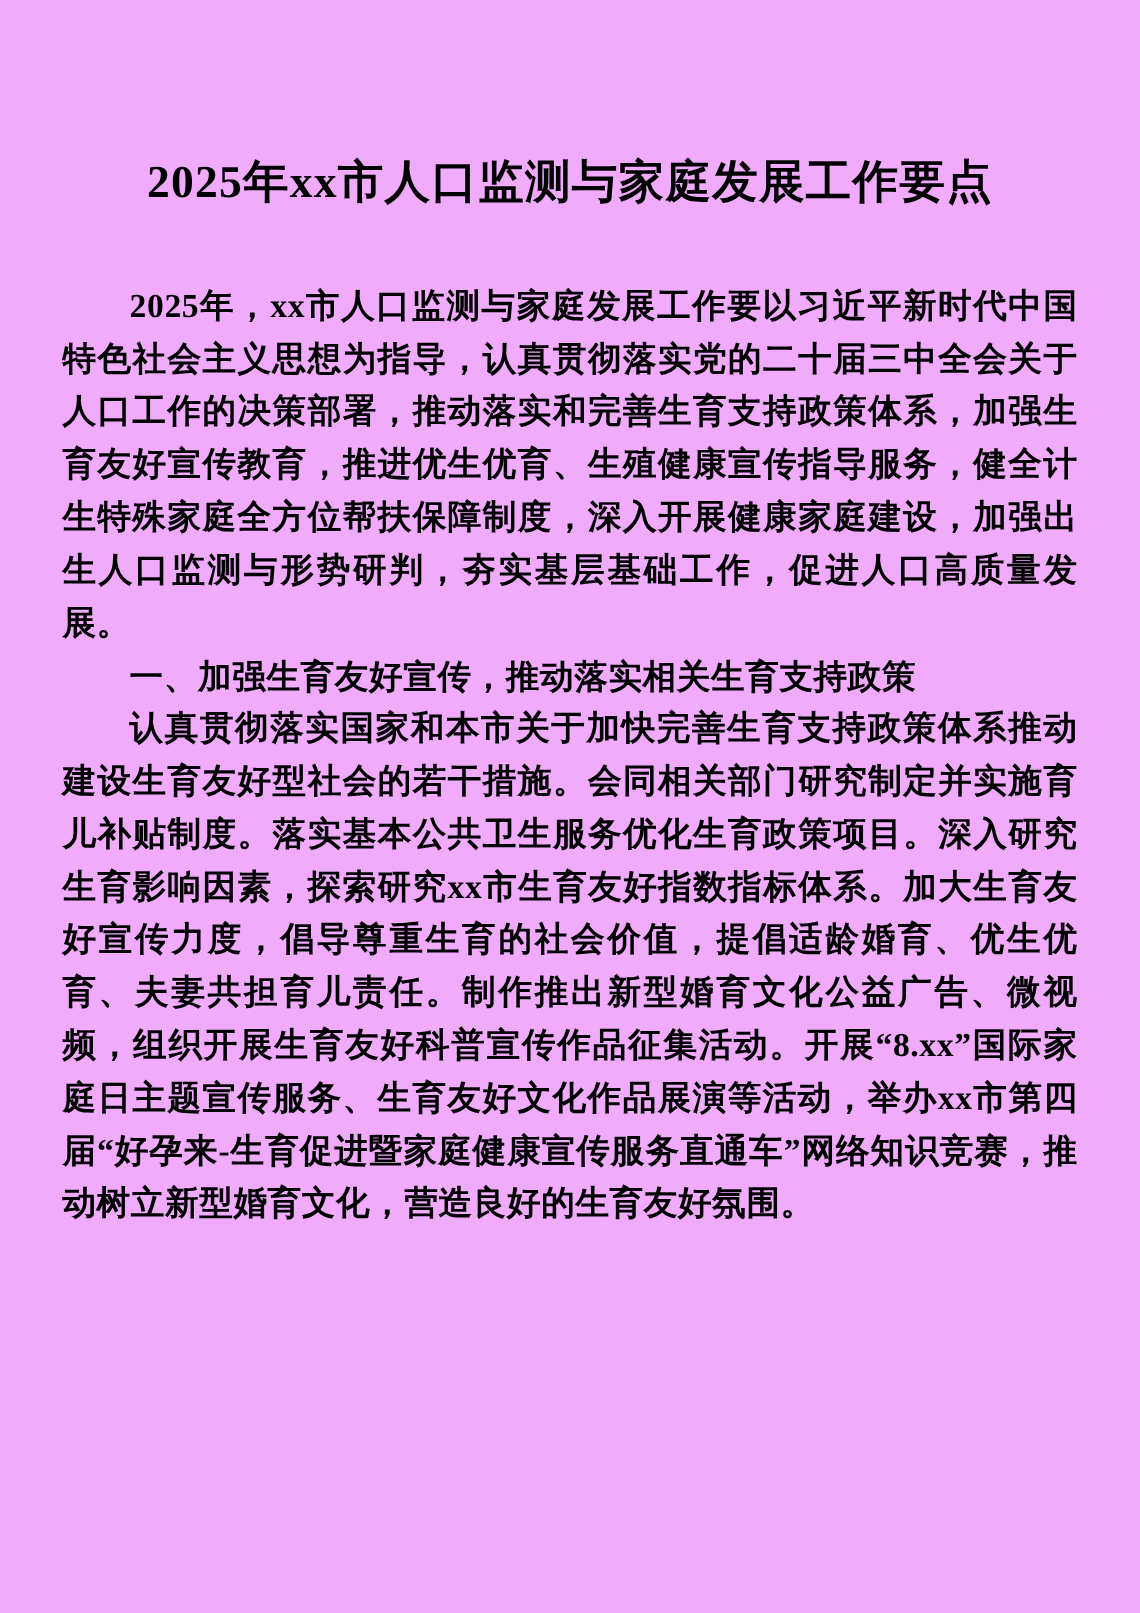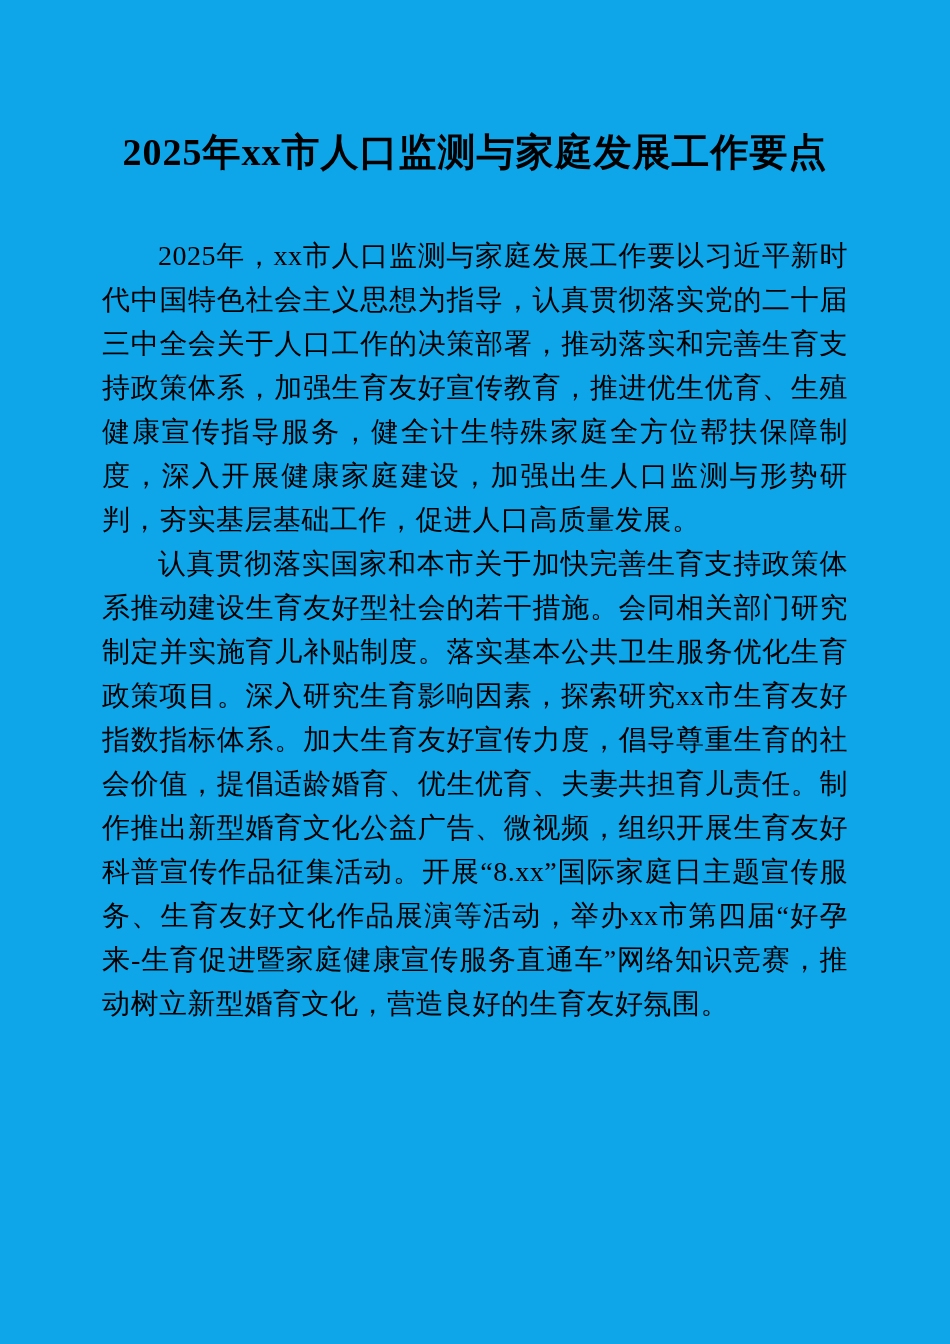--- a/index.html
+++ b/index.html
@@ -5,24 +5,24 @@
   html, body {
     margin: 0;
     padding: 0;
     background: #ffffff;
   }
   .page {
     position: relative;
     width: 950px;
     height: 1344px;
     margin: 0 auto;
-    background: #0ea5e9;
+    background: #f0abfc;
     color: #000000;
     box-sizing: border-box;
-    padding: 0 102px;
+    padding: 0 52px;
     overflow: hidden;
   }
   .doc-title {
     margin: 0 0 56px 0;
     padding-top: 126px;
     font-family: "Liberation Serif", "DejaVu Serif", serif;
     font-weight: bold;
     font-size: 38px;
     line-height: 52px;
     text-align: center;
@@ -35,33 +35,34 @@
     font-size: 28px;
     line-height: 44px;
     text-indent: 2em;
     text-align: justify;
     text-align-last: left;
     letter-spacing: 0.5px;
     word-break: break-all;
   }
   .body-para {
     font-family: "Liberation Serif", "DejaVu Serif", serif;
-    font-weight: normal;
+    font-weight: bold;
   }
   .section-heading {
     font-family: "Liberation Sans", "DejaVu Sans", sans-serif;
     font-weight: bold;
   }
 </style>
 </head>
 <body>
 
 <div class="page">
   <h1 class="doc-title">2025年xx市人口监测与家庭发展工作要点</h1>
 
   <div class="doc-body">
     <p class="body-para">2025年，xx市人口监测与家庭发展工作要以习近平新时代中国特色社会主义思想为指导，认真贯彻落实党的二十届三中全会关于人口工作的决策部署，推动落实和完善生育支持政策体系，加强生育友好宣传教育，推进优生优育、生殖健康宣传指导服务，健全计生特殊家庭全方位帮扶保障制度，深入开展健康家庭建设，加强出生人口监测与形势研判，夯实基层基础工作，促进人口高质量发展。</p>
 
+    <h2 class="section-heading">一、加强生育友好宣传，推动落实相关生育支持政策</h2>
 
     <p class="body-para">认真贯彻落实国家和本市关于加快完善生育支持政策体系推动建设生育友好型社会的若干措施。会同相关部门研究制定并实施育儿补贴制度。落实基本公共卫生服务优化生育政策项目。深入研究生育影响因素，探索研究xx市生育友好指数指标体系。加大生育友好宣传力度，倡导尊重生育的社会价值，提倡适龄婚育、优生优育、夫妻共担育儿责任。制作推出新型婚育文化公益广告、微视频，组织开展生育友好科普宣传作品征集活动。开展“8.xx”国际家庭日主题宣传服务、生育友好文化作品展演等活动，举办xx市第四届“好孕来-生育促进暨家庭健康宣传服务直通车”网络知识竞赛，推动树立新型婚育文化，营造良好的生育友好氛围。</p>
 
   </div>
 </div>
 
 </body></html>

